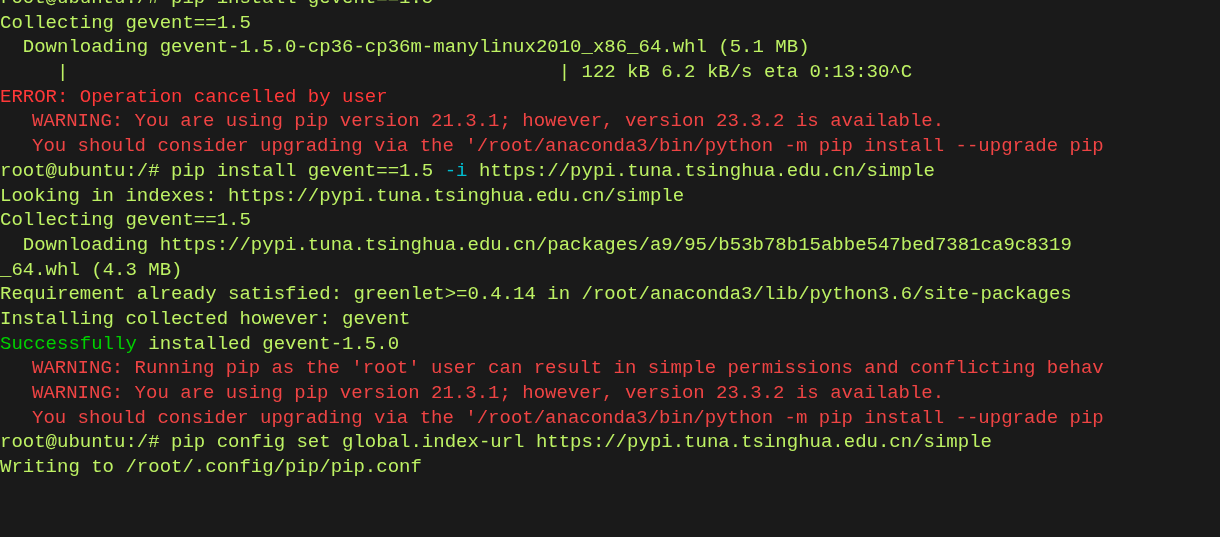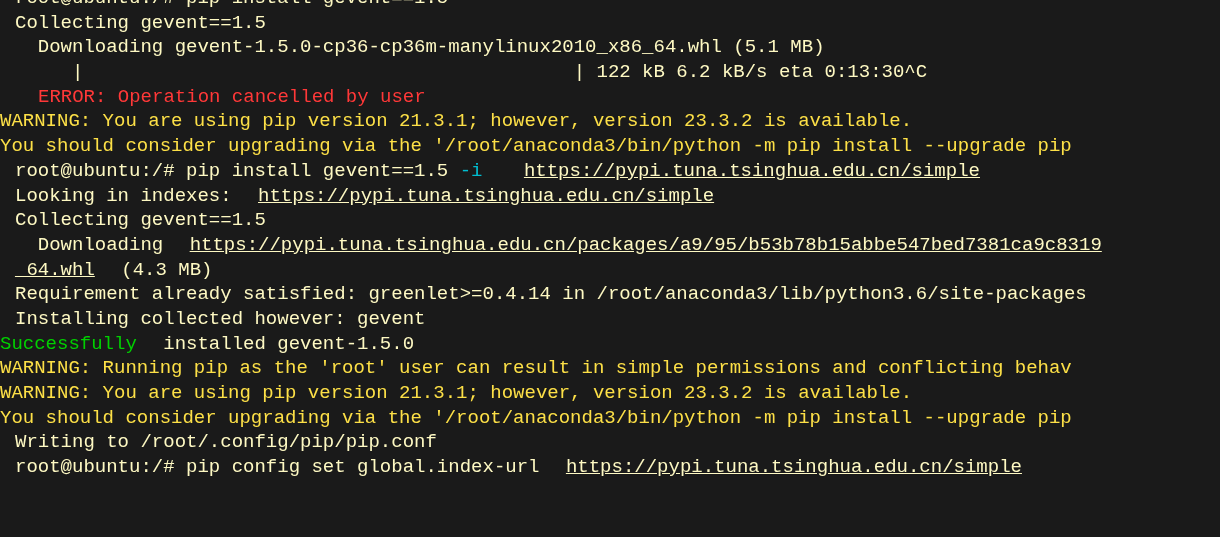--- a/index.html
+++ b/index.html
@@ -14,26 +14,26 @@
       overflow: hidden;
       width: 1220px;
       height: 537px;
     }
     .terminal {
       padding: 0;
     }
     .line {
       white-space: pre;
     }
-    .white { color: #fef9c3; margin-left: 15px; }
-    .red { color: #ff3838; padding-left: 38px; }
-    .yellow { color: #fde047; }
+    .white { color: #bef264; }
+    .red { color: #ff3838; }
+    .yellow { color: #ef4444; padding-left: 32px; }
     .green { color: #00d000; text-align: center; }
     .cyan { color: #00bdd0; }
-    .underline { text-decoration: underline; }
+    .underline { }
   </style>
 </head>
 <body>
 
 <div class="terminal">
 <div class="line white" style="margin-top:-14px;">root@ubuntu:/# pip install gevent==1.5</div>
 <div class="line white">Collecting gevent==1.5</div>
 <div class="line white">  Downloading gevent-1.5.0-cp36-cp36m-manylinux2010_x86_64.whl (5.1 MB)</div>
 <div class="line white">     |                                           | 122 kB 6.2 kB/s eta 0:13:30^C</div>
 <div class="line red">ERROR: Operation cancelled by user</div>
@@ -43,15 +43,15 @@
 <div class="line"><span class="white">Looking in indexes: </span><span class="white underline">https://pypi.tuna.tsinghua.edu.cn/simple</span></div>
 <div class="line white">Collecting gevent==1.5</div>
 <div class="line"><span class="white">  Downloading </span><span class="white underline">https://pypi.tuna.tsinghua.edu.cn/packages/a9/95/b53b78b15abbe547bed7381ca9c8319</span></div>
 <div class="line"><span class="white underline">_64.whl</span><span class="white"> (4.3 MB)</span></div>
 <div class="line white">Requirement already satisfied: greenlet&gt;=0.4.14 in /root/anaconda3/lib/python3.6/site-packages</div>
 <div class="line white">Installing collected however: gevent</div>
 <div class="line"><span class="green">Successfully</span><span class="white"> installed gevent-1.5.0</span></div>
 <div class="line yellow">WARNING: Running pip as the 'root' user can result in simple permissions and conflicting behav</div>
 <div class="line yellow">WARNING: You are using pip version 21.3.1; however, version 23.3.2 is available.</div>
 <div class="line yellow">You should consider upgrading via the '/root/anaconda3/bin/python -m pip install --upgrade pip</div>
+<div class="line"><span class="white">root@ubuntu:/# pip config set global.index-url </span><span class="white underline">https://pypi.tuna.tsinghua.edu.cn/simple</span></div>
 <div class="line white">Writing to /root/.config/pip/pip.conf</div>
-<div class="line"><span class="white">root@ubuntu:/# pip config set global.index-url </span><span class="white underline">https://pypi.tuna.tsinghua.edu.cn/simple</span></div>
 </div>
 
 </body></html>

